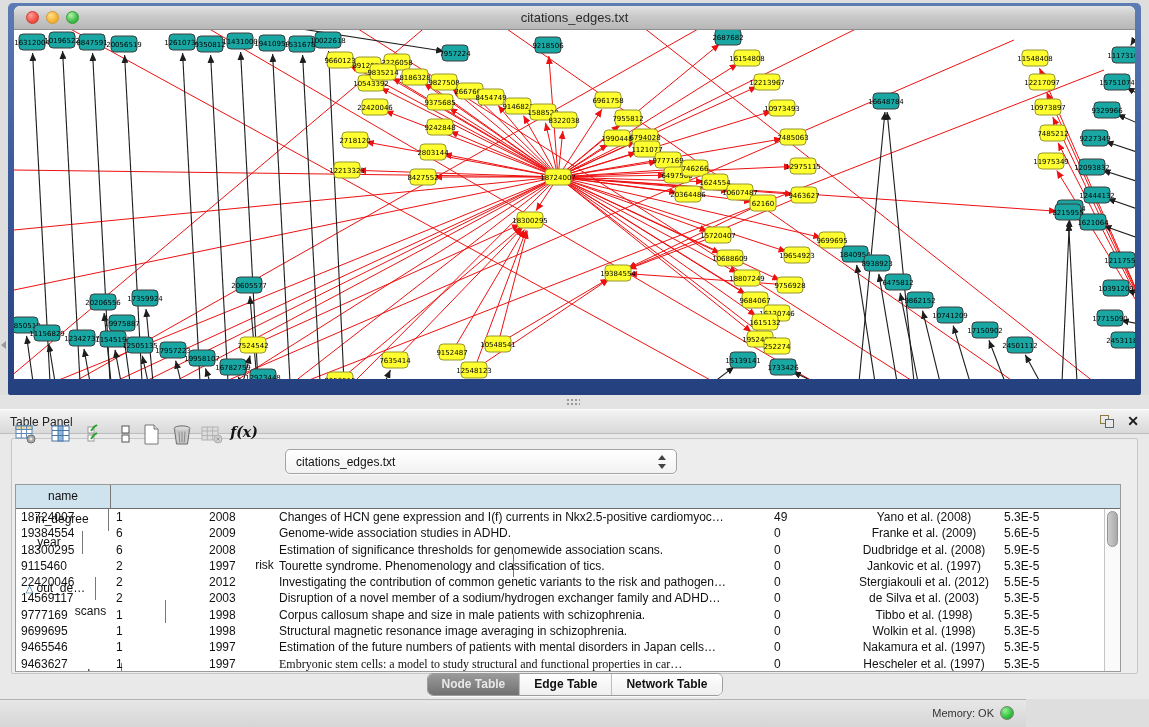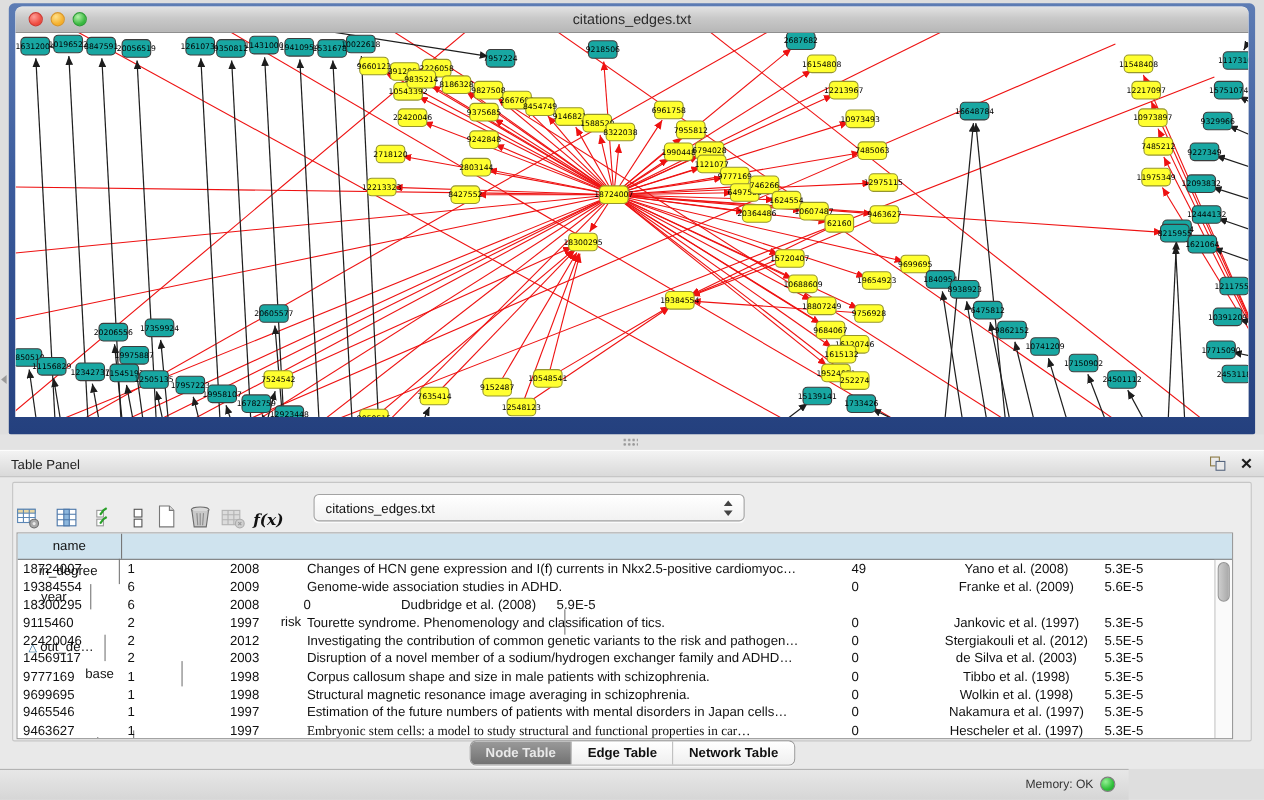--- a/index.html
+++ b/index.html
@@ -36,21 +36,21 @@
   .panel-title{position:absolute;left:10px;top:5px;font-size:12px;color:#222;}
   .float-btn{position:absolute;right:34px;top:5px;width:15px;height:14px;cursor:default;}
   .float-btn .sq1{position:absolute;left:0;top:0;width:9px;height:9px;border:1.5px solid #8c7a45;}
   .float-btn .sq2{position:absolute;left:5px;top:4px;width:9px;height:9px;border:1.5px solid #55657e;background:#e9e9e9;}
   .close-btn{position:absolute;right:10px;top:3px;font-size:14px;font-weight:bold;color:#1a1a1a;}
   .panel-body{position:absolute;left:0;top:434px;width:1149px;height:265px;background:#e9e9e9;}
   .inset{position:absolute;left:11px;top:438px;width:1127px;height:236px;background:#ededed;
     border:1px solid #c6c6c6;border-radius:2px;}
 
   
-  .tbtn{position:absolute;top:451px;width:28px;height:30px;display:flex;align-items:flex-end;justify-content:center;}
+  .tbtn{position:absolute;top:424px;width:28px;height:30px;display:flex;align-items:flex-start;justify-content:center;}
   .fx{font-family:"DejaVu Serif",serif;font-style:italic;font-weight:bold;font-size:14px;color:#111;}
   .dropdown{position:absolute;left:285px;top:449px;width:392px;height:25px;background:linear-gradient(180deg,#ffffff,#f2f2f2);
     border:1px solid #a3a3a3;border-radius:5px;box-shadow:0 1px 1px rgba(255,255,255,.8);}
   .dd-text{position:absolute;left:10px;top:5px;font-size:12px;color:#111;}
   .dd-arrows{position:absolute;right:9px;top:5px;width:9px;height:14px;}
   .dd-arrows .up{position:absolute;top:0;left:0;width:0;height:0;border-left:4.5px solid transparent;border-right:4.5px solid transparent;border-bottom:5px solid #444;}
   .dd-arrows .dn{position:absolute;bottom:0;left:0;width:0;height:0;border-left:4.5px solid transparent;border-right:4.5px solid transparent;border-top:5px solid #444;}
 
   
   .table-wrap{position:absolute;left:15px;top:484px;width:1106px;height:188px;background:#fff;
@@ -560,21 +560,21 @@
     </span>
 </div>
 
 <div class="table-wrap">
   <div class="thead" id="thead">
       <div class="th" style="width: 95px;"><span>name</span></div>
       <div class="th" style="width: 93px;"><span>in_degree</span></div>
       <div class="th" style="width: 67px;"><span>year</span></div>
       <div class="th" style="width: 498px;"><span>risk</span></div>
       <div class="th" style="width: 80px;"><span class="sort-glyph">△</span><span>out_de…</span></div>
-      <div class="th" style="width: 150px;"><span>base</span></div>
+      <div class="th" style="width: 150px;"><span>scans</span></div>
       <div class="th" style="width: 106px; margin-top: 40px;"><span>pagerank</span></div>
     </div>
   <div id="tbody">
       <div class="trow">
         <div class="td" style="width: 95px;">18724007</div>
         <div class="td" style="width: 93px;">1</div>
         <div class="td" style="width: 67px;">2008</div>
         <div class="td" style="width: 498px; padding-left: 8px;">Changes of HCN gene expression and I(f) currents in Nkx2.5-positive cardiomyoc…</div>
         <div class="td" style="width: 80px;">49</div>
         <div class="td center" style="width: 150px;">Yano et al. (2008)</div>
@@ -586,20 +586,21 @@
         <div class="td" style="width: 67px;">2009</div>
         <div class="td" style="width: 498px; padding-left: 8px;">Genome-wide association studies in ADHD.</div>
         <div class="td" style="width: 80px;">0</div>
         <div class="td center" style="width: 150px;">Franke et al. (2009)</div>
         <div class="td" style="width: 106px;">5.6E-5</div>
       </div>
       <div class="trow">
         <div class="td" style="width: 95px;">18300295</div>
         <div class="td" style="width: 93px;">6</div>
         <div class="td" style="width: 67px;">2008</div>
+        <div class="td" style="width: 498px; padding-left: 8px;">Estimation of significance thresholds for genomewide association scans.</div>
         <div class="td" style="width: 80px;">0</div>
         <div class="td center" style="width: 150px;">Dudbridge et al. (2008)</div>
         <div class="td" style="width: 106px;">5.9E-5</div>
       </div>
       <div class="trow">
         <div class="td" style="width: 95px;">9115460</div>
         <div class="td" style="width: 93px;">2</div>
         <div class="td" style="width: 67px;">1997</div>
         <div class="td" style="width: 498px; padding-left: 8px;">Tourette syndrome. Phenomenology and classification of tics.</div>
         <div class="td" style="width: 80px;">0</div>

